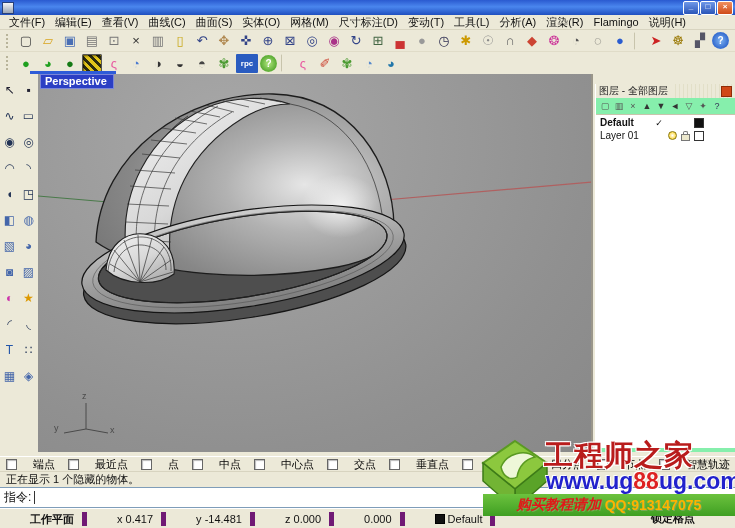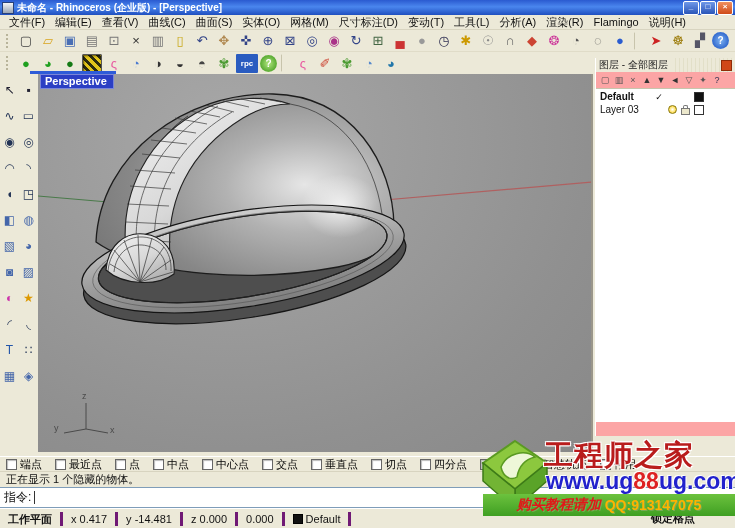--- a/index.html
+++ b/index.html
@@ -44,21 +44,21 @@
   
   .viewport{position:absolute;left:38px;top:74px;width:555px;height:378px;
     background:radial-gradient(ellipse at 35% 18%,#a8a8a8,#909090 70%,#888 100%);
     border-right:2px solid #9a968a;box-sizing:border-box;overflow:hidden;}
   .vplabel{position:absolute;left:2px;top:0;background:#2b3fc4;color:#fff;font-weight:bold;
     font-size:11px;padding:0 6px 1px 4px;border:1px solid #7a86d8;}
   .axis-ind{position:absolute;left:10px;bottom:18px;width:70px;height:45px;}
   .axis-ind text{fill:#4a4a4a;font-size:9px;font-family:"Liberation Sans",sans-serif;}
   .axis-ind line{stroke:#4a4a4a;stroke-width:1;}
   
-  .panel{position:absolute;left:595px;top:58px;width:140px;height:378px;background:#fca5a5;
+  .panel{position:absolute;left:595px;top:84px;width:140px;height:378px;background:#86efac;
     border-left:1px solid #fff;box-sizing:border-box;font-size:10px;}
   .panel-title{height:14px;display:flex;align-items:center;padding:0 3px;color:#222;
     background:repeating-linear-gradient(90deg,#ece9d8 0 3px,#e2dfc8 3px 4px);}
   .panel-title .t{background:#ece9d8;padding-right:4px;white-space:nowrap;}
   .panel-close{margin-left:auto;width:9px;height:9px;background:#d04818;border:1px solid #902c08;flex:none;}
   .panel-tools{height:16px;display:flex;align-items:center;padding-left:2px;border-bottom:1px solid #c8c4ac;}
   .pt{width:14px;height:13px;display:flex;align-items:center;justify-content:center;font-size:9px;}
   .colhdr{height:14px;background:#ece9d8;border-bottom:1px solid #b8b49a;position:relative;overflow:hidden;
     display:flex;align-items:center;padding-left:4px;color:#222;}
   .colhdr .mat{position:absolute;left:128px;}
@@ -76,31 +76,31 @@
   .lock{width:7px;height:5px;background:#ece8cc;border:1px solid #777;position:relative;margin-top:3px;}
   .lock::before{content:"";position:absolute;left:1px;top:-4px;width:3px;height:3px;
     border:1px solid #777;border-bottom:none;border-radius:2px 2px 0 0;}
   .lswatch{width:8px;height:8px;border:1px solid #333;margin-left:2px;flex:none;}
   .lmat{width:14px;display:flex;justify-content:center;flex:none;}
   .matball{width:9px;height:9px;border-radius:50%;background:radial-gradient(#fff,#ddd);border:1px solid #aaa;}
   
   .gapstrip{position:absolute;left:0;top:452px;width:735px;height:4px;background:#ece9d8;}
   .snapbar{position:absolute;left:0;top:456px;width:735px;height:15px;background:#ece9d8;
     border-top:1px solid #fff;display:flex;align-items:center;gap:13px;padding-left:6px;box-sizing:border-box;}
-  .snapitem{display:flex;align-items:center;gap:3px;white-space:nowrap;}
+  .snapitem{display:flex;align-items:center;gap:16px;white-space:nowrap;}
   .cbx{width:9px;height:9px;background:#fff;border:1px solid #666;box-shadow:inset 1px 1px 1px #bbb;flex:none;}
   .msgline{position:absolute;left:0;top:471px;width:735px;height:16px;background:#ece9d8;
     display:flex;align-items:center;padding-left:6px;box-sizing:border-box;color:#111;border-top:1px solid #d8d4c0;}
   .cmdline{position:absolute;left:0;top:487px;width:735px;height:21px;background:#fff;
     border:1px solid #7f9db9;border-left:none;border-right:none;display:flex;align-items:center;
     padding-left:4px;box-sizing:border-box;color:#111;font-size:12px;}
   .caret{width:1px;height:13px;background:#333;margin-left:3px;}
   .statusbar{position:absolute;left:0;top:508px;width:735px;height:20px;background:#ece9d8;
     border-top:1px solid #fff;display:flex;align-items:center;box-sizing:border-box;color:#111;}
-  .scell{padding:0 8px;border-right:3px solid #701a75;height:14px;line-height:14px;white-space:nowrap;}
+  .scell{padding:0 8px;border-right:5px solid #701a75;height:14px;line-height:14px;white-space:nowrap;margin-left:22px;}
   .scell.bold{font-weight:bold;}
   .layerchip{display:flex;align-items:center;gap:3px;}
   .chip{width:8px;height:8px;background:#111;border:1px solid #000;flex:none;}
   .ssnap{margin-left:auto;padding-right:40px;font-weight:bold;}
   
   .wm{position:absolute;z-index:50;pointer-events:none;}
   .wm-title{left:544px;top:436px;font-size:29px;font-weight:bold;color:#b91c1c;letter-spacing:1px;
     text-shadow:1px 1px 0 #fff,-1px -1px 0 #fff,1px -1px 0 #fff,-1px 1px 0 #fff;white-space:nowrap;}
   .wm-url{left:546px;top:468px;font-size:23px;font-weight:bold;color:#2222cc;
     text-shadow:1px 1px 0 #fff,-1px -1px 0 #fff;white-space:nowrap;}
@@ -109,21 +109,20 @@
     display:flex;align-items:center;justify-content:center;gap:4px;font-size:14px;font-weight:bold;}
   .wm-bar .promo{color:#e01818;text-shadow:1px 1px 0 #7a5;font-style:italic;}
   .wm-bar .qq{color:#ffb300;text-shadow:1px 1px 0 #7a5;}
   .wm-logo{left:477px;top:437px;}
 </style>
 </head>
 <body>
 
 <div class="titlebar">
   <div class="appicon"></div>
-  <span>未命名 - Rhinoceros (企业版) - [Perspective]</span>
   <div class="wbtns">
     <div class="wbtn">_</div>
     <div class="wbtn">□</div>
     <div class="wbtn close">×</div>
   </div>
 </div>
 
 <div class="menubar">
 
 <span class="menuitem">文件(F)</span>
@@ -331,21 +330,21 @@
   <div class="layerlist">
     <div class="lrow bold">
       <span class="lname">Default</span>
       <span class="lcheck">✓</span>
       <span class="lbulb"></span>
         <span class="llock"></span>
       <span class="lswatch" style="background-color: rgb(17, 17, 17);"></span>
       <span class="lmat"></span>
     </div>
     <div class="lrow">
-      <span class="lname">Layer 03</span>
+      <span class="lname">Layer 01</span>
       <span class="lcheck"></span>
       <span class="lbulb">
           <span class="bulb"></span>
         </span>
       <span class="llock">
           <span class="lock"></span>
         </span>
       <span class="lswatch" style="background-color: rgb(255, 255, 255);"></span>
       <span class="lmat"></span>
     </div>

